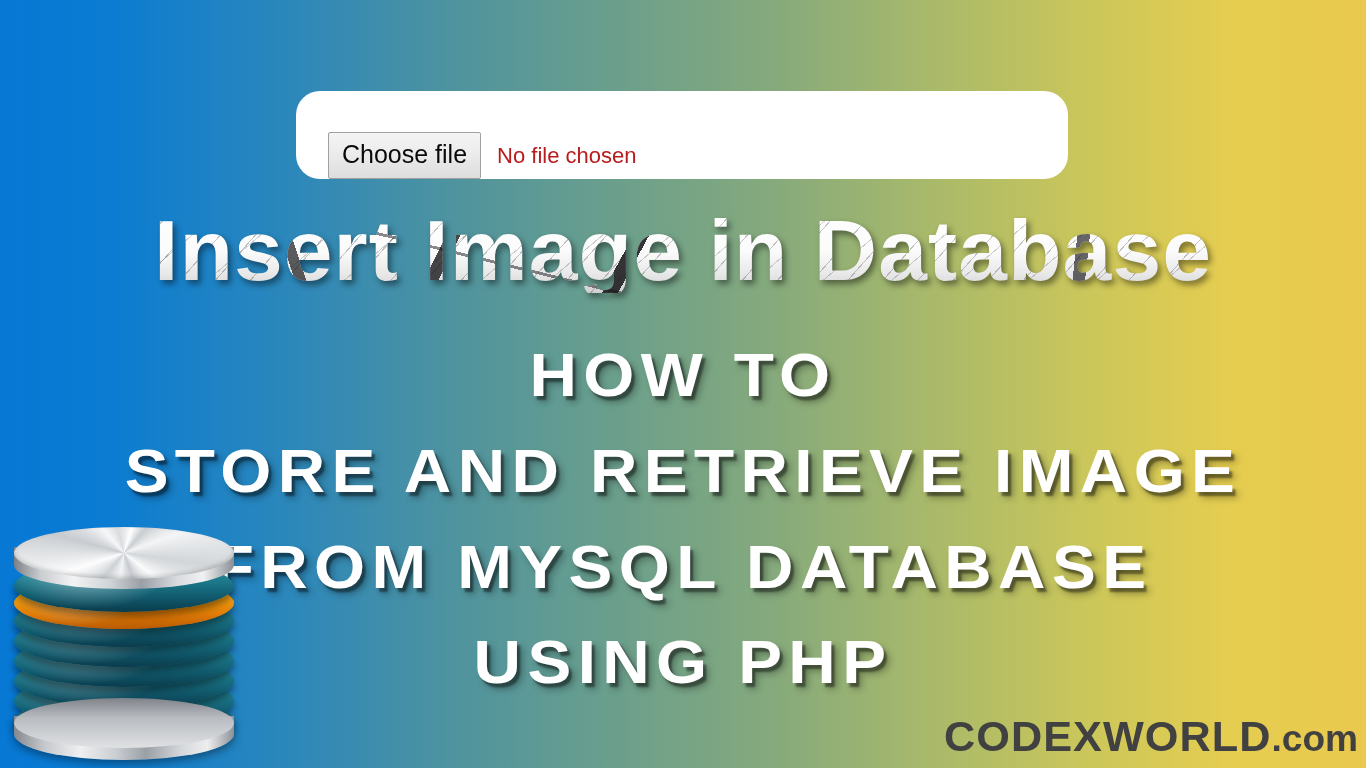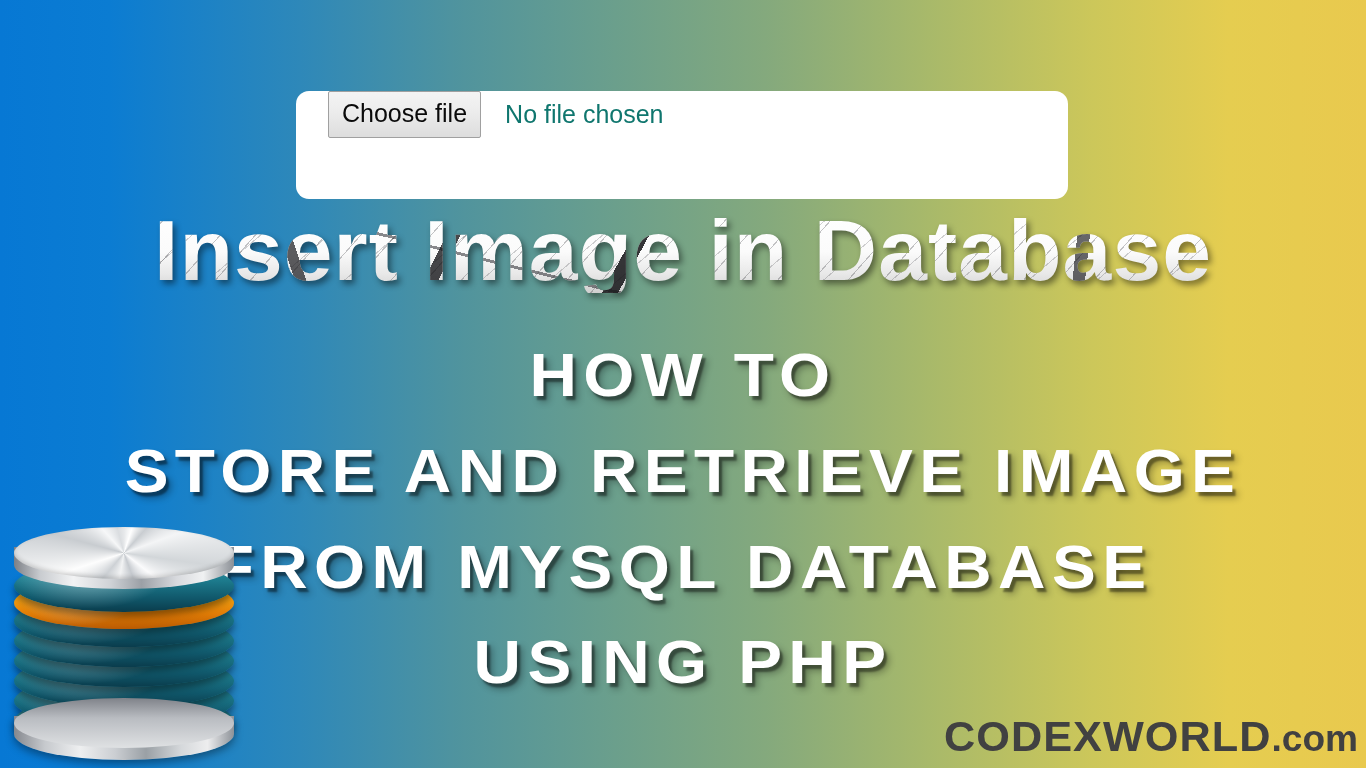--- a/index.html
+++ b/index.html
@@ -28,48 +28,48 @@
         #ccc75a 80%,
         #e5cd50 90%,
         #e9c94e 100%);
     overflow:hidden;
   }
 
   
   #file-panel {
     position:absolute;
     left:296px; top:91px;
-    width:772px; height:108px;
+    width:772px; height:88px;
     background:#ffffff;
-    border-radius:13px;
+    border-radius:24px;
     display:flex;
-    align-items:flex-start;
+    align-items:flex-end;
   }
   #file-row {
     display:flex;
     align-items:center;
     margin-left:32px;
   }
   #choose-file-btn {
     font-family:"Liberation Sans", sans-serif;
     font-size:25px;
     line-height:1;
     color:#0a0a0a;
     background:linear-gradient(180deg,#f4f4f4 0%,#ececec 45%,#dddddd 100%);
     border:1px solid #a0a0a0;
     border-radius:2px;
     padding:9px 13px 11px 13px;
     cursor:pointer;
     white-space:nowrap;
   }
   #no-file-text {
     font-family:"Liberation Sans", sans-serif;
-    font-size:25px;
-    color:#0f766e;
-    margin-left:24px;
+    font-size:22px;
+    color:#b91c1c;
+    margin-left:16px;
     white-space:nowrap;
   }
 
   
   #headline {
     position:absolute;
     left:0; top:207px;
     width:1366px;
     text-align:center;
     font-family:"Liberation Sans", sans-serif;

